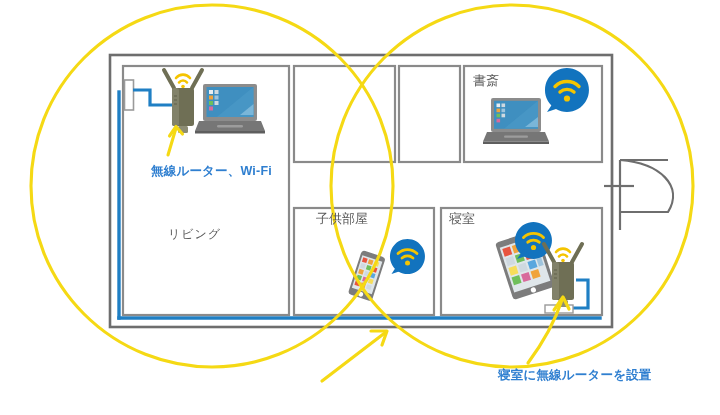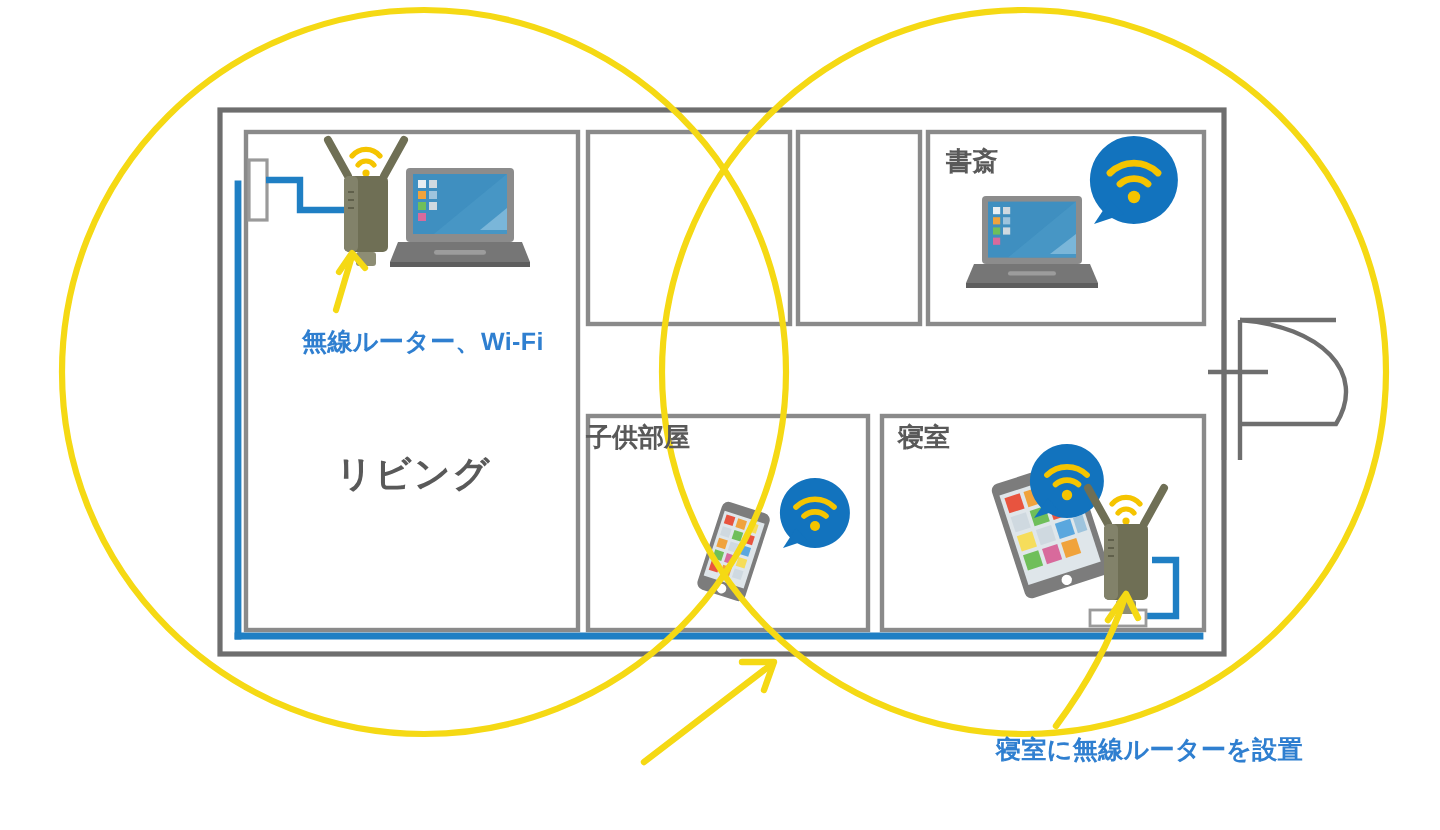--- a/index.html
+++ b/index.html
@@ -26,28 +26,27 @@
     left: 0;
     top: 0;
     width: 720px;
     height: 415px;
     overflow: visible;
   }
   .txt {
     position: absolute;
     white-space: nowrap;
     line-height: 1;
-    font-weight: bold;
   }
   .room-label {
     color: #595959;
     font-size: 13px;
   }
   .room-label.big {
-    font-size: 18px;
+    font-size: 12px;
     letter-spacing: 1px;
   }
   .callout {
     color: #2f7fd0;
     font-size: 12.5px;
     font-weight: bold;
     letter-spacing: 0.2px;
   }
   .callout.bottom {
     font-size: 13.5px;
@@ -281,21 +280,21 @@
     </g>
 
     <g fill="none" stroke="#f5d914" stroke-width="3.2" stroke-linecap="round" stroke-linejoin="round">
       <path d="M322 381 L386 332"></path>
       <path d="M371 331 L387 331 L382 345"></path>
     </g>
   </svg>
 
   <div class="txt room-label big" style="left:168px; top:228px;">リビング</div>
 
-  <div class="txt room-label" style="left:293px; top:212px;">子供部屋</div>
+  <div class="txt room-label" style="left:316px; top:212px;">子供部屋</div>
 
   <div class="txt room-label" style="left:449px; top:212px;">寝室</div>
 
   <div class="txt room-label" style="left:473px; top:74px;">書斎</div>
 
   <div class="txt callout" style="left:151px; top:165px;">無線ルーター、Wi-Fi</div>
 
   <div class="txt callout" style="left:498px; top:369px;">寝室に無線ルーターを設置</div>
 
 

